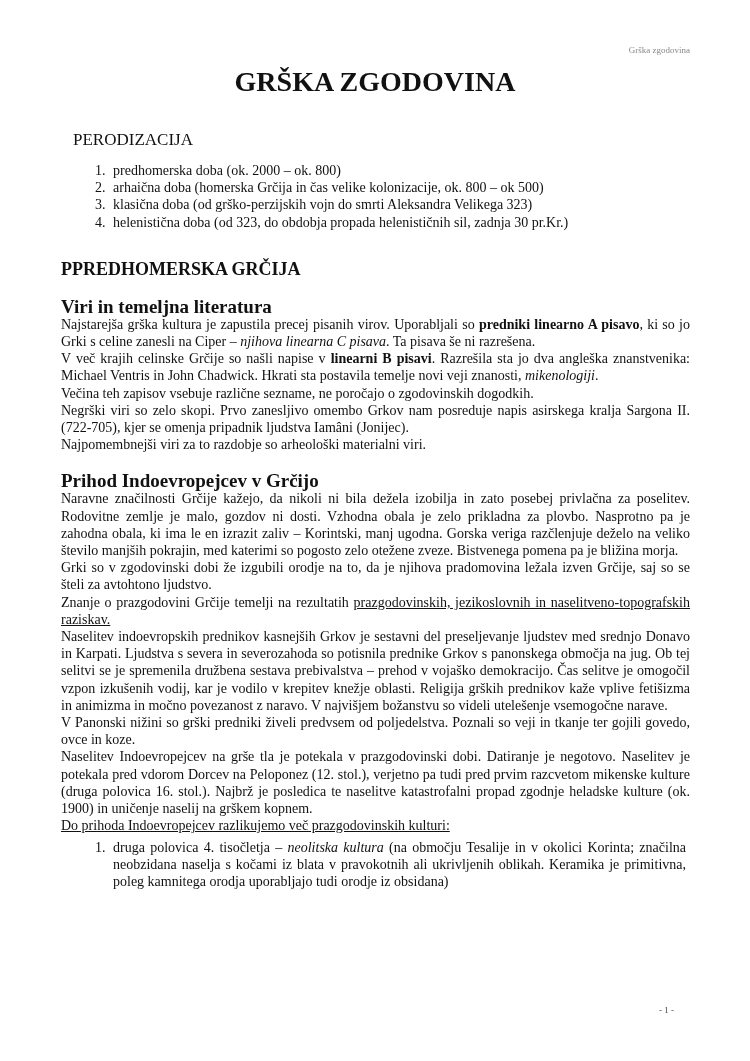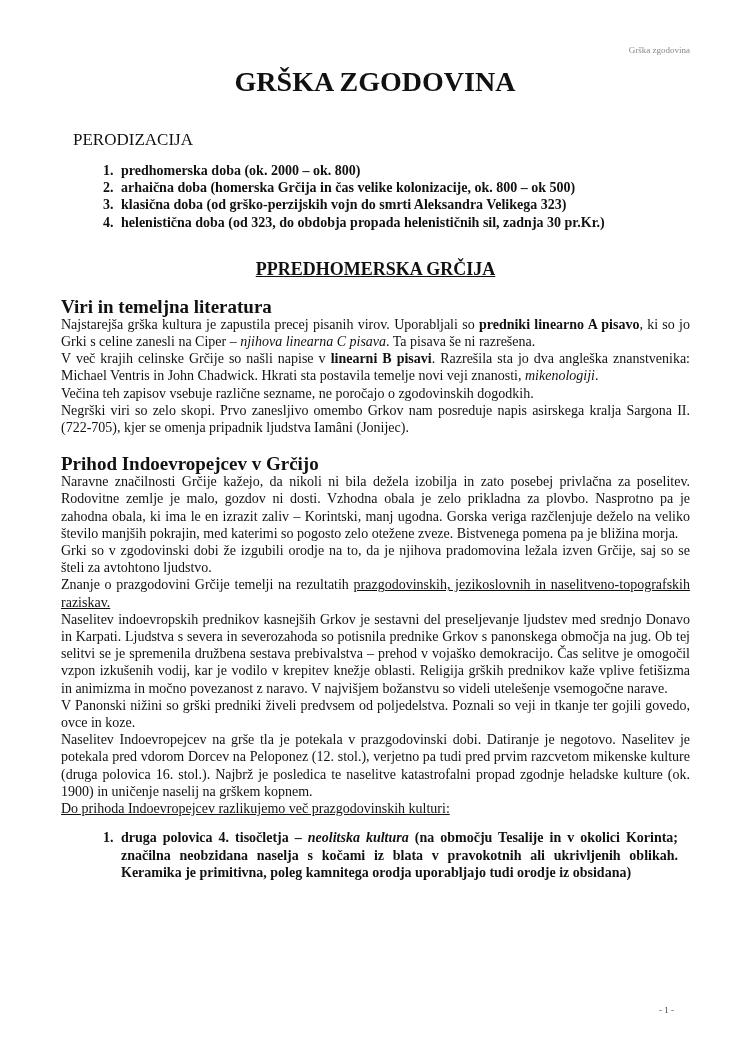--- a/index.html
+++ b/index.html
@@ -4,23 +4,23 @@
 <style>
   html, body { margin: 0; padding: 0; background: #ffffff; }
   body { width: 750px; height: 1061px; position: relative; overflow: hidden;
          font-family: "Liberation Serif", "DejaVu Serif", serif; color: #111; }
   .page { position: absolute; left: 0; top: 0; width: 750px; height: 902px; }
   .running-header { position: absolute; top: 45px; right: 60px; font-size: 9px; color: #888; }
   .doc-title { position: absolute; top: 66px; left: 0; width: 750px; text-align: center;
                font-size: 28px; font-weight: bold; letter-spacing: 0px; }
   .content { position: absolute; left: 61px; top: 118px; width: 629px; font-size: 14px; line-height: 17.2px; }
   .periodization-heading { font-size: 17px; line-height: 20px; margin: 12px; }
-  ol { margin: 12px; padding-left: 44px; font-weight: bold; }
+  ol { margin: 4px; padding-left: 44px; }
   ol li { padding-left: 4px; }
-  .section-title { text-align: center; font-size: 18px; font-weight: bold; margin: 27px 0 17px 0; line-height: 22px; text-decoration: underline; }
+  .section-title { text-align: left; font-size: 18px; font-weight: bold; margin: 27px 0 17px 0; line-height: 22px; }
   .sub-heading { font-size: 19px; font-weight: bold; margin: 0; line-height: 19px; }
   p { margin: 0; text-align: justify; }
   .gap { height: 18px; }
   .u { text-decoration: underline; }
   .page-number { position: absolute; top: 1005px; right: 76px; font-size: 9px; color: #444; }
 </style>
 </head>
 <body>
 
 <div class="page">
@@ -36,20 +36,21 @@
       <li>helenistična doba (od 323, do obdobja propada helenističnih sil, zadnja 30 pr.Kr.)</li>
     </ol>
 
     <div class="section-title">PPREDHOMERSKA GRČIJA</div>
 
     <div class="sub-heading">Viri in temeljna literatura</div>
     <p><span>Najstarejša grška kultura je zapustila precej pisanih virov. Uporabljali so </span><b>predniki linearno A pisavo</b><span>, ki so jo Grki s celine zanesli na Ciper – </span><i>njihova linearna C pisava</i><span>. Ta pisava še ni razrešena.</span></p>
     <p><span>V več krajih celinske Grčije so našli napise v </span><b>linearni B pisavi</b><span>. Razrešila sta jo dva angleška znanstvenika: Michael Ventris in John Chadwick.  Hkrati sta postavila temelje novi veji znanosti, </span><i>mikenologiji</i><span>.</span></p>
     <p>Večina teh zapisov vsebuje različne sezname, ne poročajo o zgodovinskih dogodkih.</p>
     <p>Negrški viri so zelo skopi. Prvo zanesljivo omembo Grkov nam posreduje napis asirskega kralja Sargona II. (722-705), kjer se omenja pripadnik ljudstva Iamâni (Jonijec).</p>
+    <p>Najpomembnejši viri za to razdobje so arheološki materialni viri.</p>
 
     <div class="gap"></div>
 
     <div class="sub-heading">Prihod Indoevropejcev v Grčijo</div>
     <p>Naravne značilnosti Grčije kažejo, da nikoli ni bila dežela izobilja in zato posebej privlačna za poselitev. Rodovitne zemlje je malo, gozdov ni dosti. Vzhodna obala je zelo prikladna za plovbo. Nasprotno pa je zahodna obala, ki ima le en izrazit zaliv – Korintski, manj ugodna. Gorska veriga razčlenjuje deželo na veliko število manjših pokrajin, med katerimi so pogosto zelo otežene zveze. Bistvenega pomena pa je bližina morja.</p>
     <p>Grki so v zgodovinski dobi že izgubili orodje na to, da je njihova pradomovina ležala izven Grčije, saj so se šteli za avtohtono ljudstvo.</p>
     <p><span>Znanje o prazgodovini Grčije temelji na rezultatih </span><span class="u">prazgodovinskih, jezikoslovnih in naselitveno-topografskih raziskav.</span></p>
     <p>Naselitev indoevropskih prednikov kasnejših Grkov je sestavni del preseljevanje ljudstev med srednjo Donavo in Karpati. Ljudstva s severa in severozahoda so potisnila prednike Grkov s panonskega območja na jug. Ob tej selitvi se je spremenila družbena sestava prebivalstva – prehod v vojaško demokracijo. Čas selitve je omogočil vzpon izkušenih vodij, kar je vodilo v krepitev knežje oblasti. Religija grških prednikov kaže vplive fetišizma in animizma in močno povezanost z naravo. V najvišjem božanstvu so videli utelešenje vsemogočne narave.</p>
     <p>V Panonski nižini so grški predniki živeli predvsem od poljedelstva. Poznali so veji in tkanje ter gojili govedo, ovce in koze.</p>
     <p>Naselitev Indoevropejcev na grše tla je potekala v prazgodovinski dobi. Datiranje je negotovo. Naselitev je potekala pred vdorom Dorcev na Peloponez (12. stol.), verjetno pa tudi pred prvim razcvetom mikenske kulture (druga polovica 16. stol.). Najbrž je posledica te naselitve katastrofalni propad zgodnje heladske kulture (ok. 1900) in uničenje naselij na grškem kopnem.</p>

